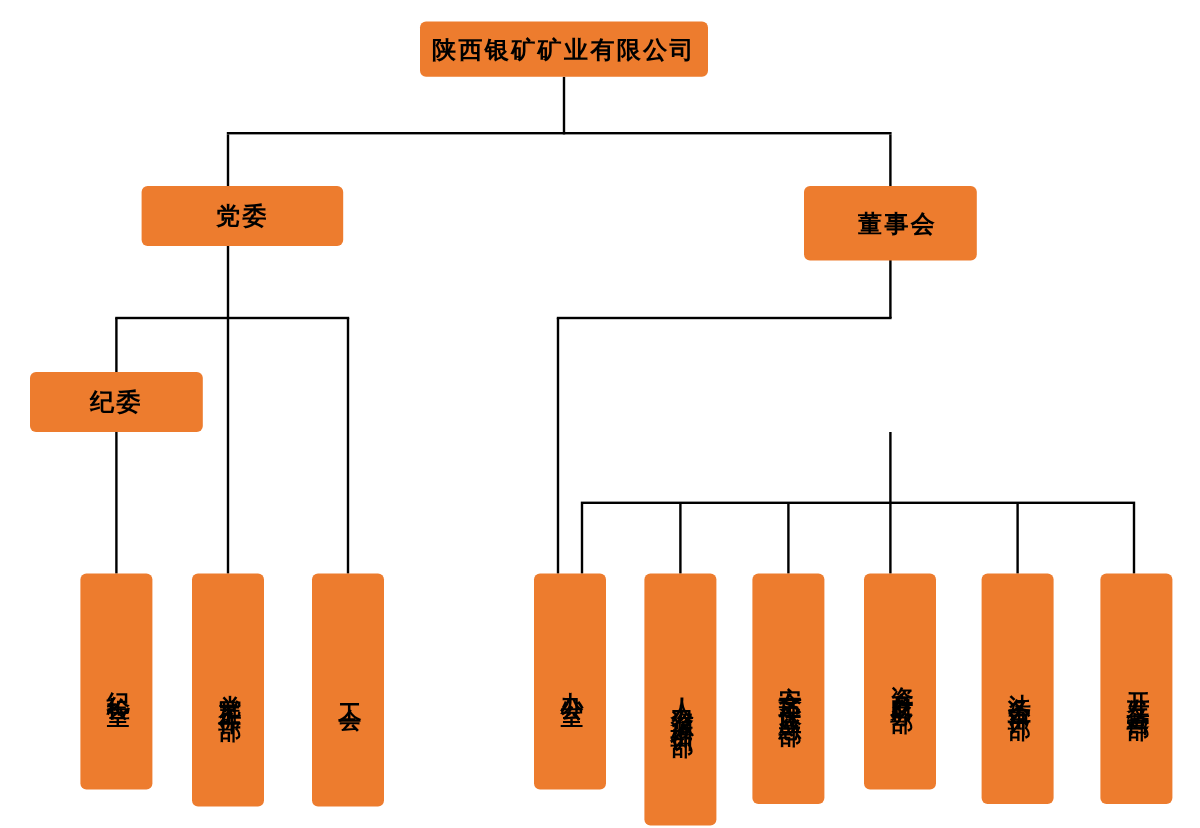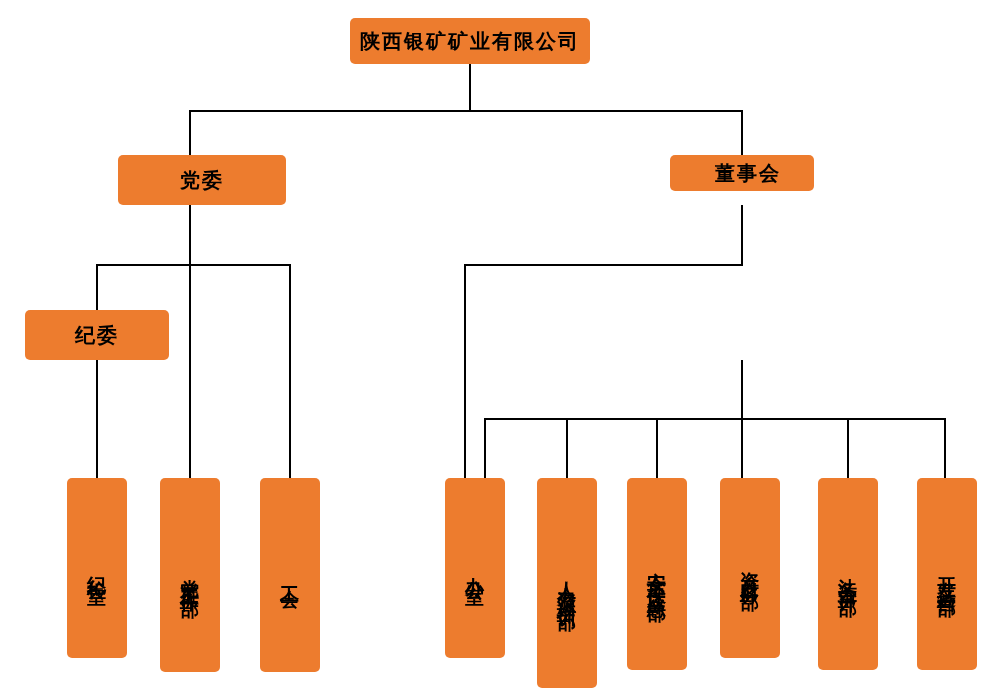--- a/index.html
+++ b/index.html
@@ -1,15 +1,15 @@
 <!DOCTYPE html>
 <html><head>
 <meta charset="utf-8">
 <style>
-  * { margin: 0; padding: 0; box-sizing: border-box; }
+  * { margin: 0; padding: 0; box-sizing: border-box; font-family: Liberation Mono, monospace; }
   html, body { background: #ffffff; }
   body { font-family: "Liberation Sans", "DejaVu Sans", sans-serif; }
 
   .canvas {
     position: relative;
     width: 1000px;
     height: 690px;
     background: #ffffff;
     overflow: hidden;
   }
@@ -43,21 +43,21 @@
   .line {
     position: absolute;
     background: #000000;
   }
   .vline { width: 2px; }
   .hline { height: 2px; }
 
   
   .n-root        { left: 350px; top: 18px;  width: 240px; height: 46px; }
   .n-dangwei     { left: 118px; top: 155px; width: 168px; height: 50px; }
-  .n-dongshihui  { left: 670px; top: 155px; width: 144px; height: 36px; padding-left: 12px; }
+  .n-dongshihui  { left: 670px; top: 155px; width: 144px; height: 62px; padding-left: 12px; }
   .n-jiwei       { left: 25px;  top: 310px; width: 144px; height: 50px; }
   .n-jingliceng  { left: 670px; top: 310px; width: 144px; height: 50px; }
 
   
   .n-jijianshi   { left: 67px;  top: 478px; width: 60px; height: 180px; }
   .n-dangqun     { left: 160px; top: 478px; width: 60px; height: 194px; }
   .n-gonghui     { left: 260px; top: 478px; width: 60px; height: 194px; }
   .n-bangongshi  { left: 445px; top: 478px; width: 60px; height: 180px; }
   .n-renli       { left: 537px; top: 478px; width: 60px; height: 210px; }
   .n-anquan      { left: 627px; top: 478px; width: 60px; height: 192px; }

